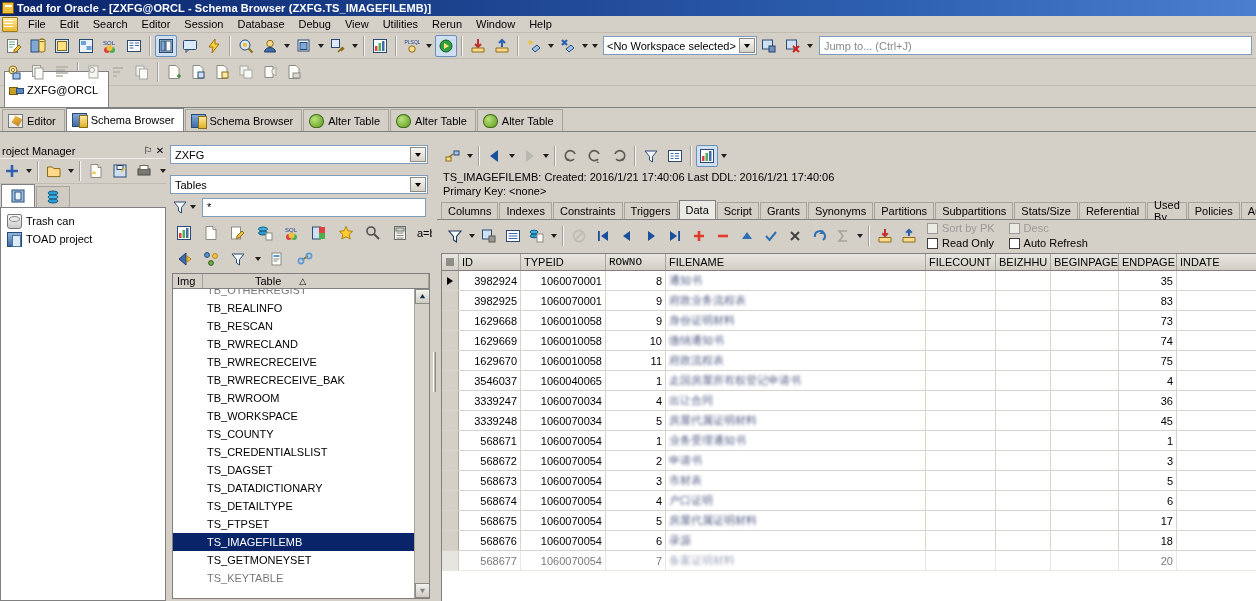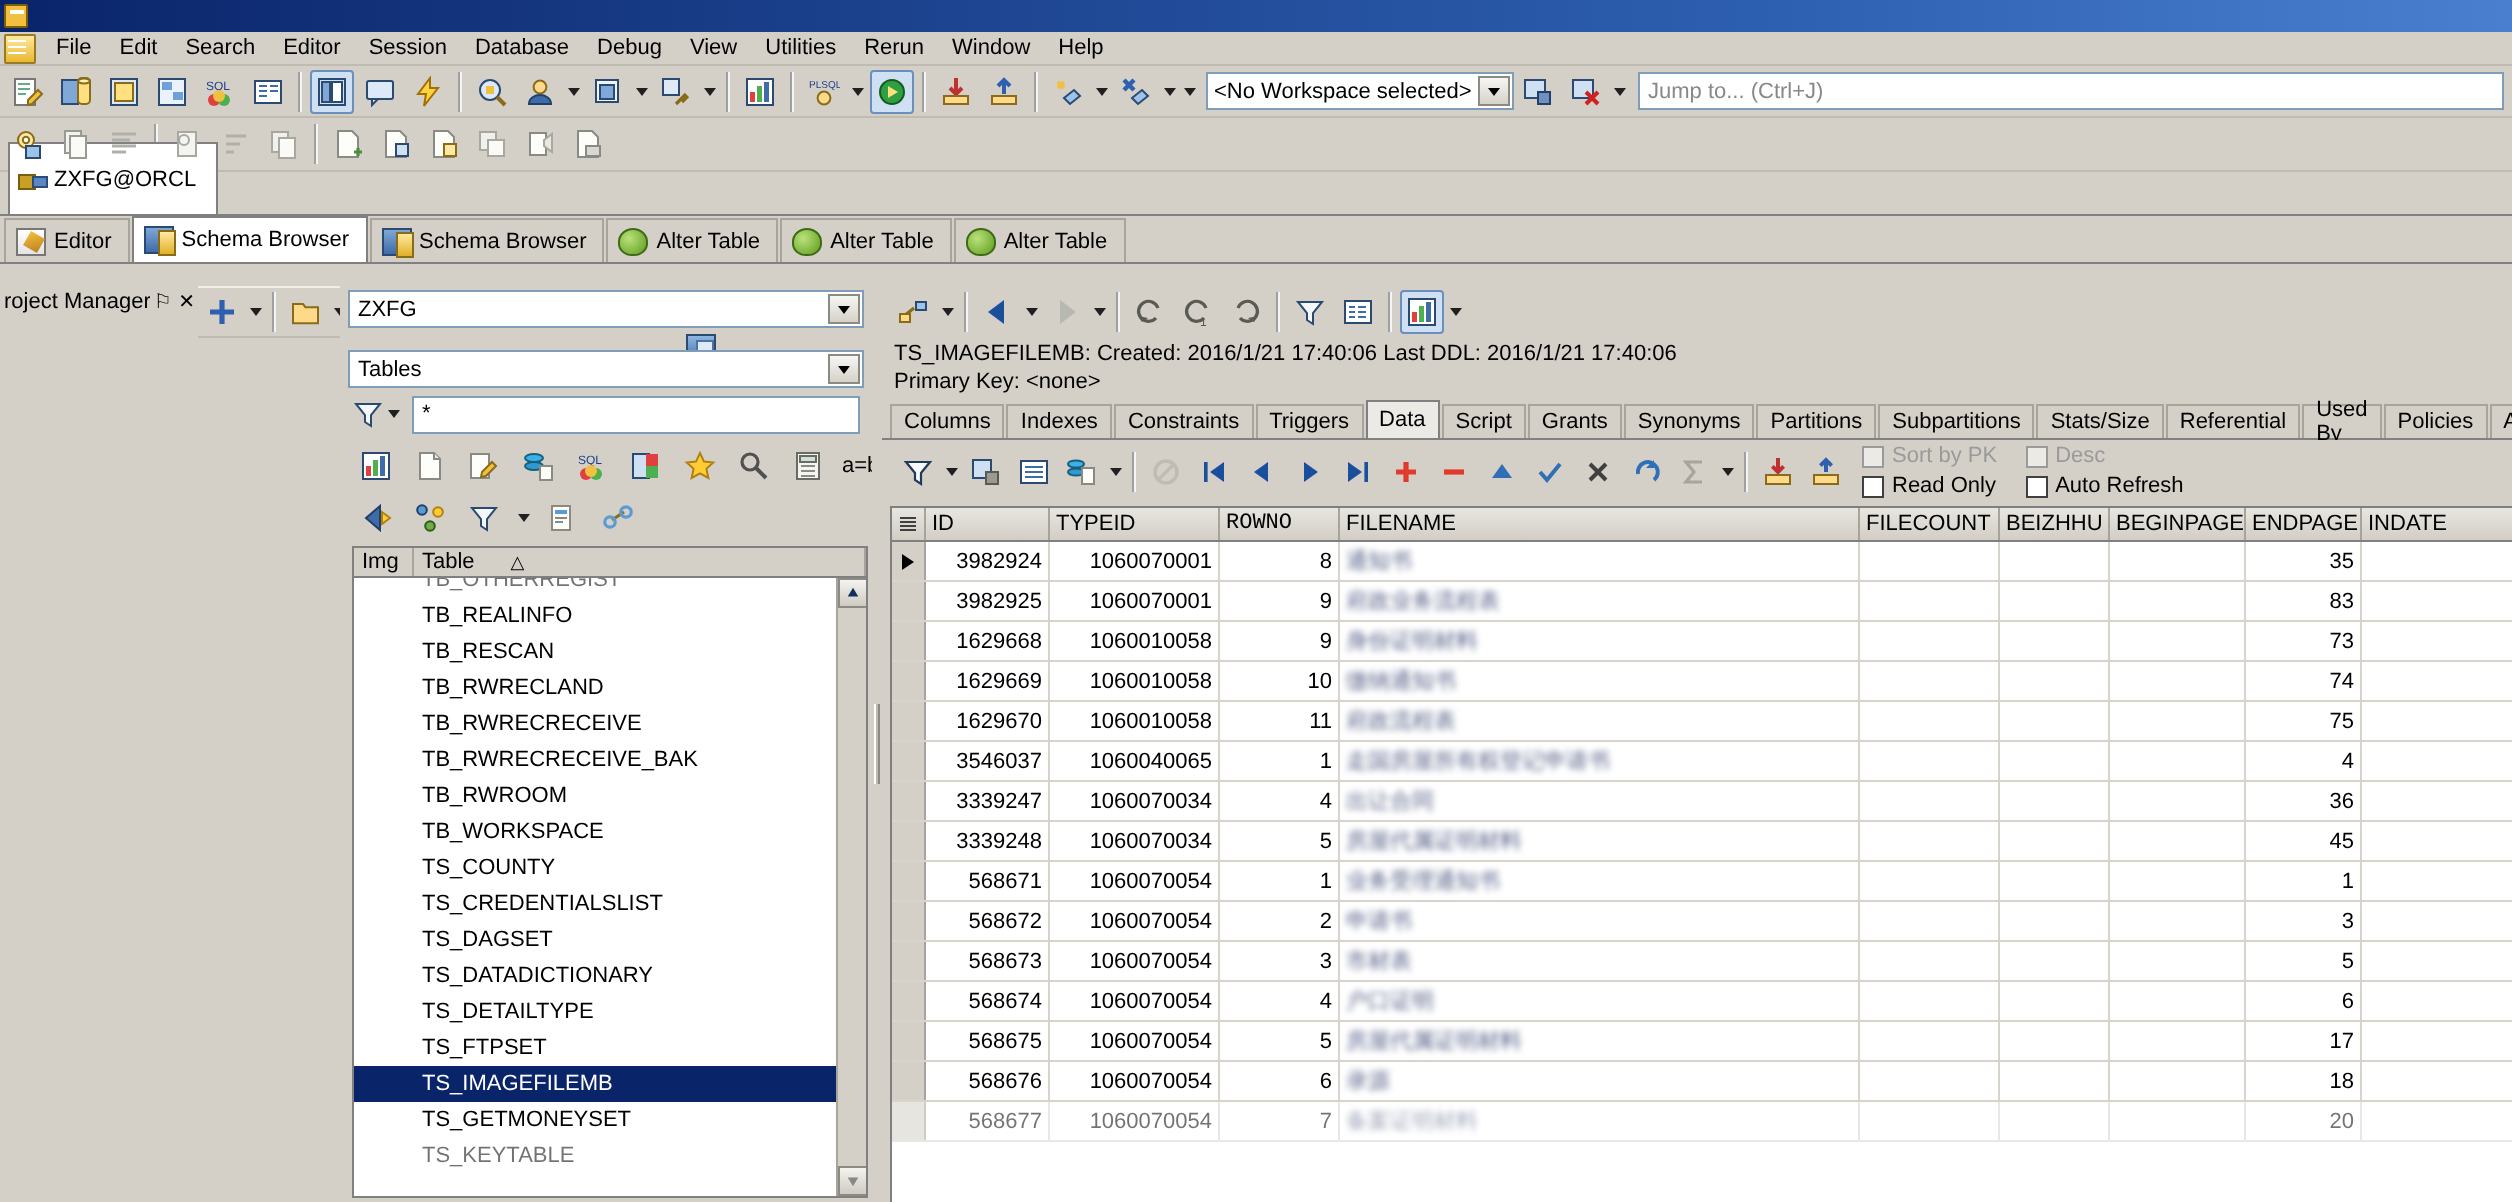--- a/index.html
+++ b/index.html
@@ -116,21 +116,21 @@
   .ico-sb{background:linear-gradient(#7fa8d8,#3f6ca8);border:1px solid #2b4a72;}
   .ico-sb::after{content:"";position:absolute;left:6px;top:1px;width:7px;height:11px;
      background:linear-gradient(#ffe9a0,#e0b028);border:1px solid #8a6c18;}
   .ico-alter{width:16px;height:14px;border-radius:50% 50% 45% 45%;
      background:radial-gradient(circle at 35% 35%,#b9e27a,#5d9b1e);border:1px solid #3f6a14;}
 
   
   .body{ position:absolute; left:0; top:143px; right:0; bottom:0; background:#d4d0c8; display:flex; }
 
   
-  .left{ width:170px; background:#d4d0c8; display:flex; flex-direction:row; }
+  .left{ width:170px; background:#d4d0c8; display:flex; flex-direction:column; }
   .pm-head{
     height:15px;display:flex;align-items:center;font-size:11px;
     background:#d4d0c8;padding-left:2px;
   }
   .pm-head .t{flex:1;white-space:nowrap;overflow:hidden;}
   .pin,.xbtn{width:12px;height:13px;display:flex;align-items:center;justify-content:center;font-size:10px;}
   .pm-tools{
     height:26px;display:flex;align-items:center;border-top:1px solid #efeeea;
     border-bottom:1px solid #c0bcb4;
   }
@@ -172,21 +172,21 @@
     height:19px;flex:1;background:#fff;border:1px solid #7f9db9;margin-right:6px;margin-left:4px;
     display:flex;align-items:center;padding-left:4px;font-size:11px;
   }
   .funnel{width:16px;height:16px;position:relative;flex:none;}
   .funnel svg{display:block;}
 
   .objtools{ height:28px;display:flex;align-items:center;padding-left:6px;gap:3px;}
   .objtools2{ height:24px;display:flex;align-items:center;padding-left:6px;gap:3px;}
 
   .tbl-wrap{ flex:1;margin:2px 2px 2px 6px;border:1px solid #808080;background:#fff;display:flex;flex-direction:column;min-height:0;}
-  .tbl-head{height:15px;background:#d4d0c8;border-bottom:1px solid #808080;display:flex;font-size:11px;}
+  .tbl-head{height:15px;background:#d4d0c8;border-bottom:1px solid #808080;display:flex;font-size:11px;gap:48px;}
   .th{border-right:1px solid #a8a49c;display:flex;align-items:center;padding-left:4px;}
   .th.img{width:30px;}
   .th.tname{flex:1;}
   .tbl-list{flex:1;overflow:hidden;position:relative;}
   .tl-row{height:18px;display:flex;align-items:center;padding-left:34px;font-size:11px;white-space:nowrap;}
   .tl-row.sel{background:#0a246a;color:#fff;}
 
   
   .sb-toolbar{ height:26px;display:flex;align-items:center;padding-left:4px; }
   .meta{ padding:1px 0 0 6px;font-size:11px;line-height:14px; }
@@ -236,20 +236,21 @@
   .hsplit{width:5px;background:#d4d0c8;display:flex;align-items:center;justify-content:center;}
   .hsplit .grip{width:3px;height:40px;background:#bdb9b1;border-left:1px solid #fff;border-right:1px solid #8c8a84;}
 </style>
 </head>
 <body>
 
 <div class="app">
 
   <div class="titlebar">
     <span class="title-ico"></span>
+    <span>Toad for Oracle - [ZXFG@ORCL - Schema Browser (ZXFG.TS_IMAGEFILEMB)]</span>
   </div>
 
   <div class="menubar">
     <span class="menu-icon"></span>
     <span class="menu-item">File</span>
     <span class="menu-item">Edit</span>
     <span class="menu-item">Search</span>
     <span class="menu-item">Editor</span>
     <span class="menu-item">Session</span>
     <span class="menu-item">Database</span>

